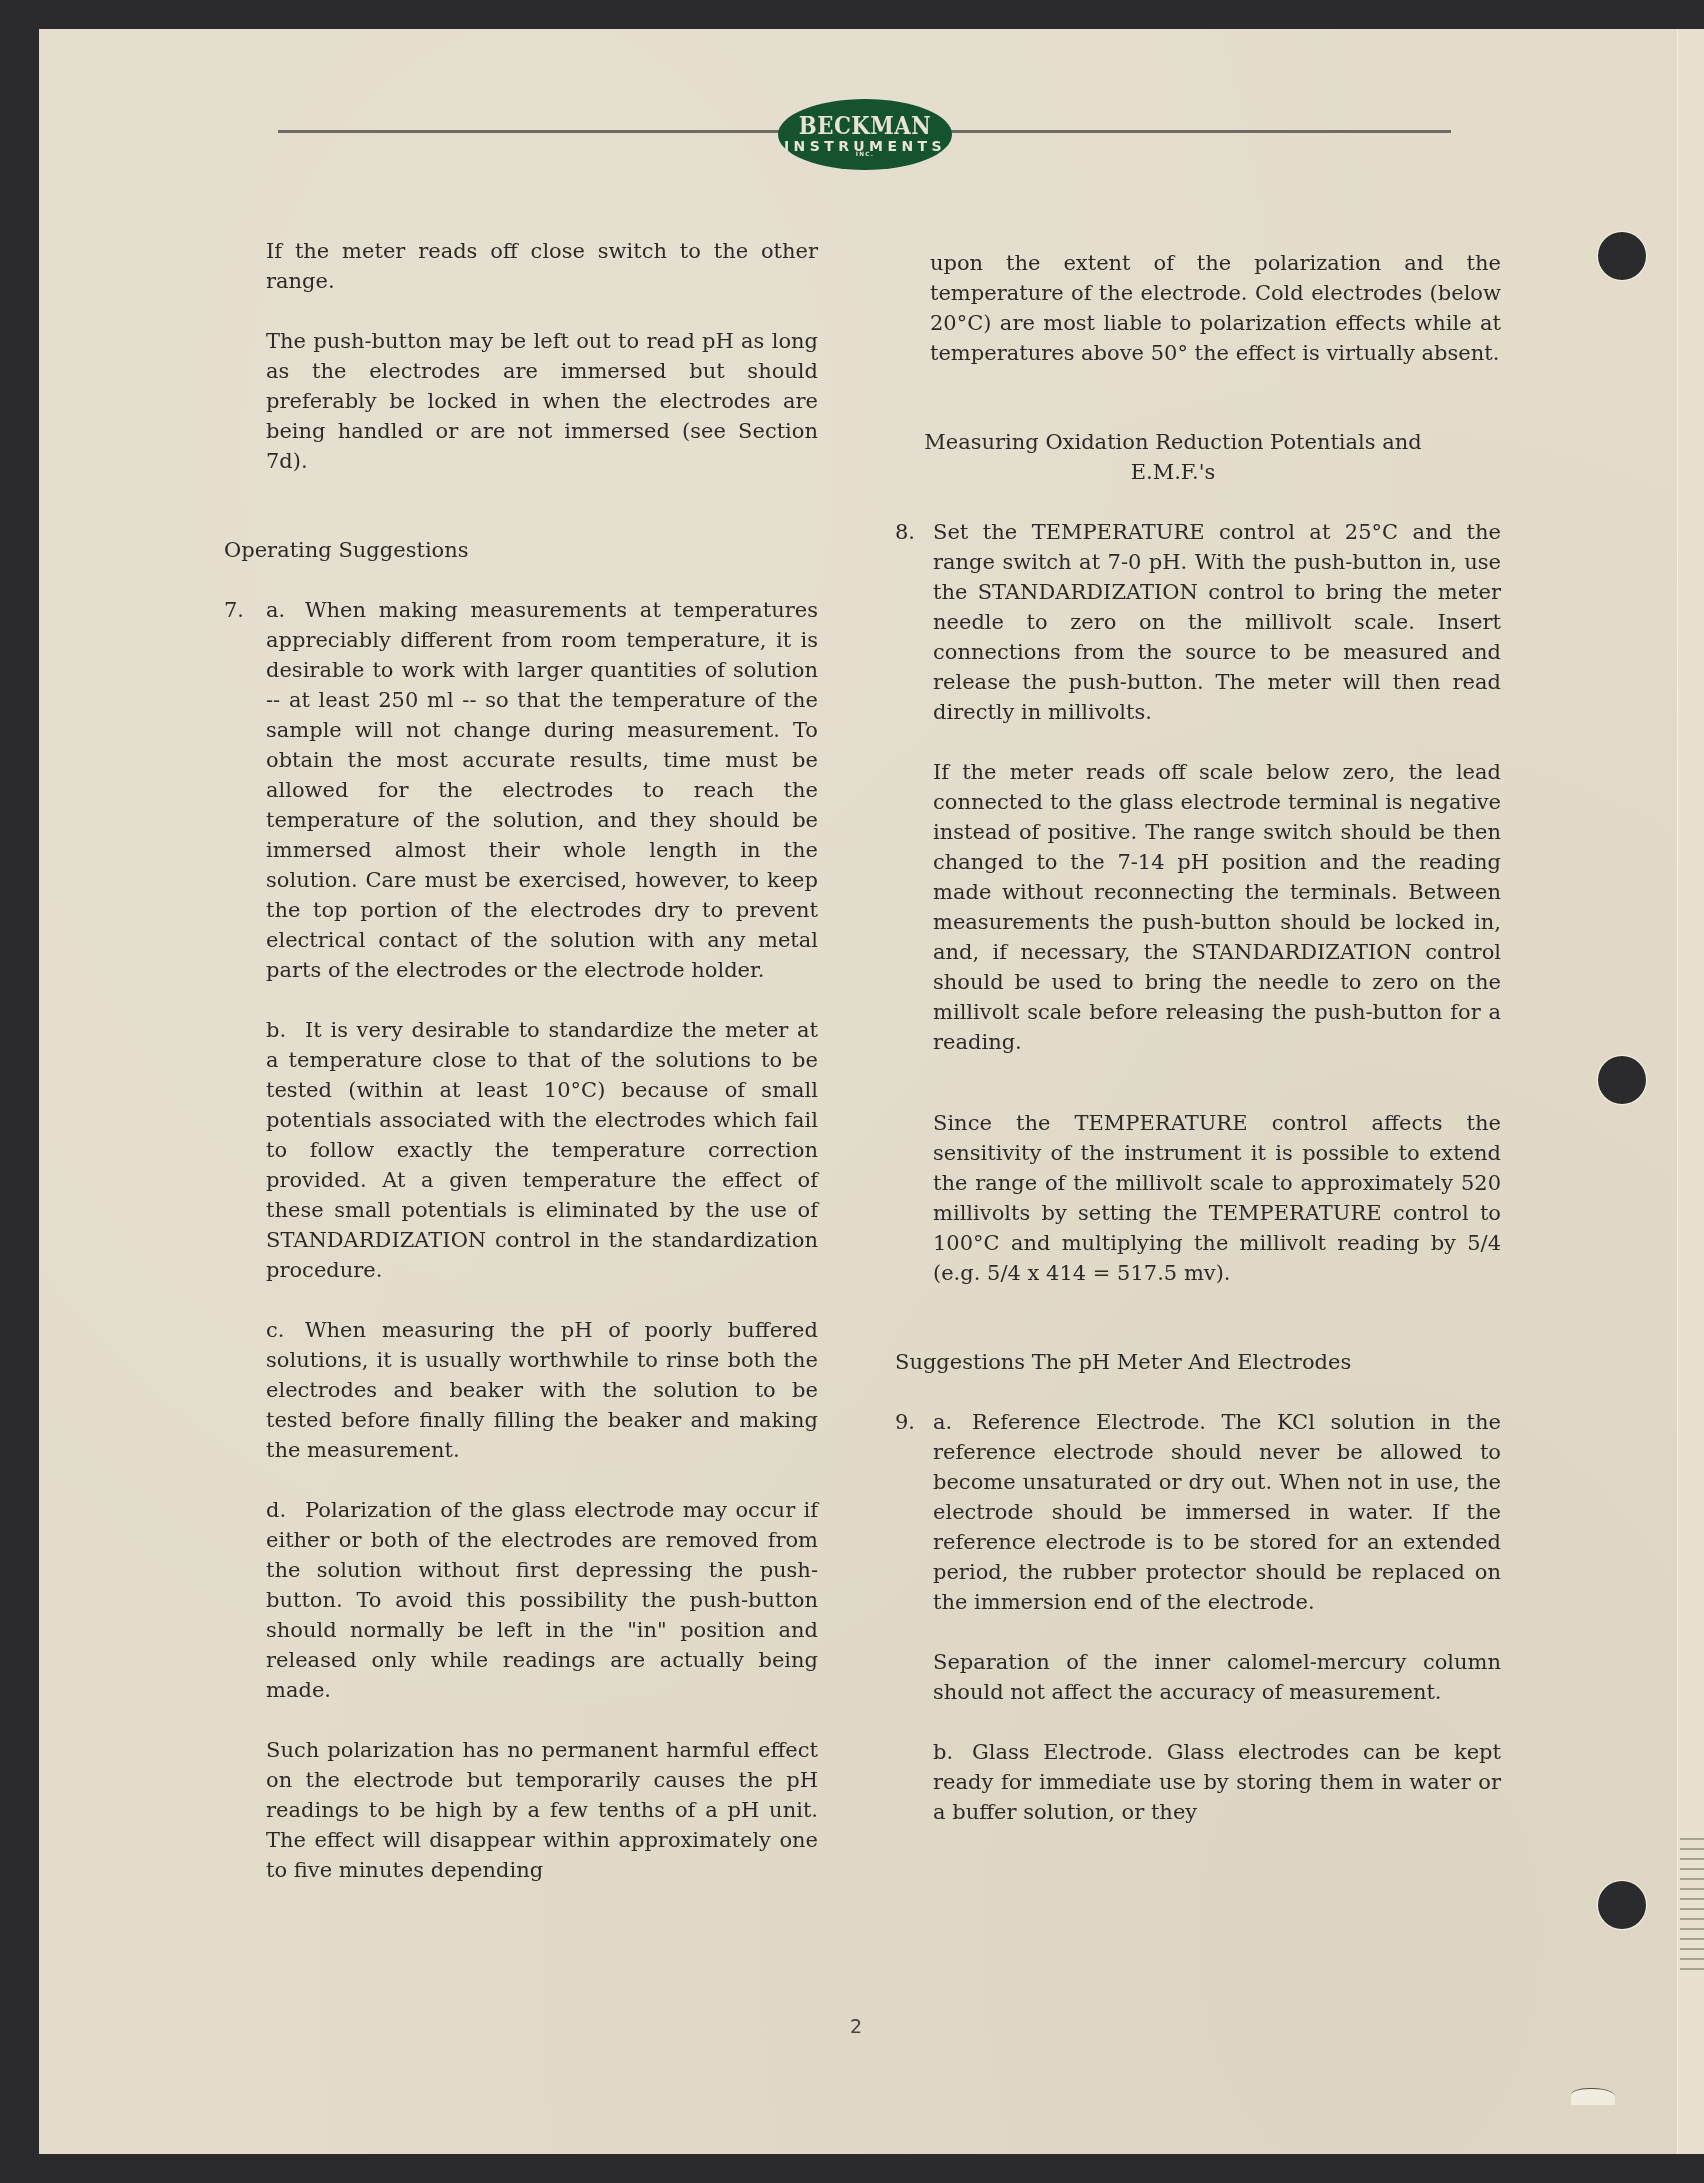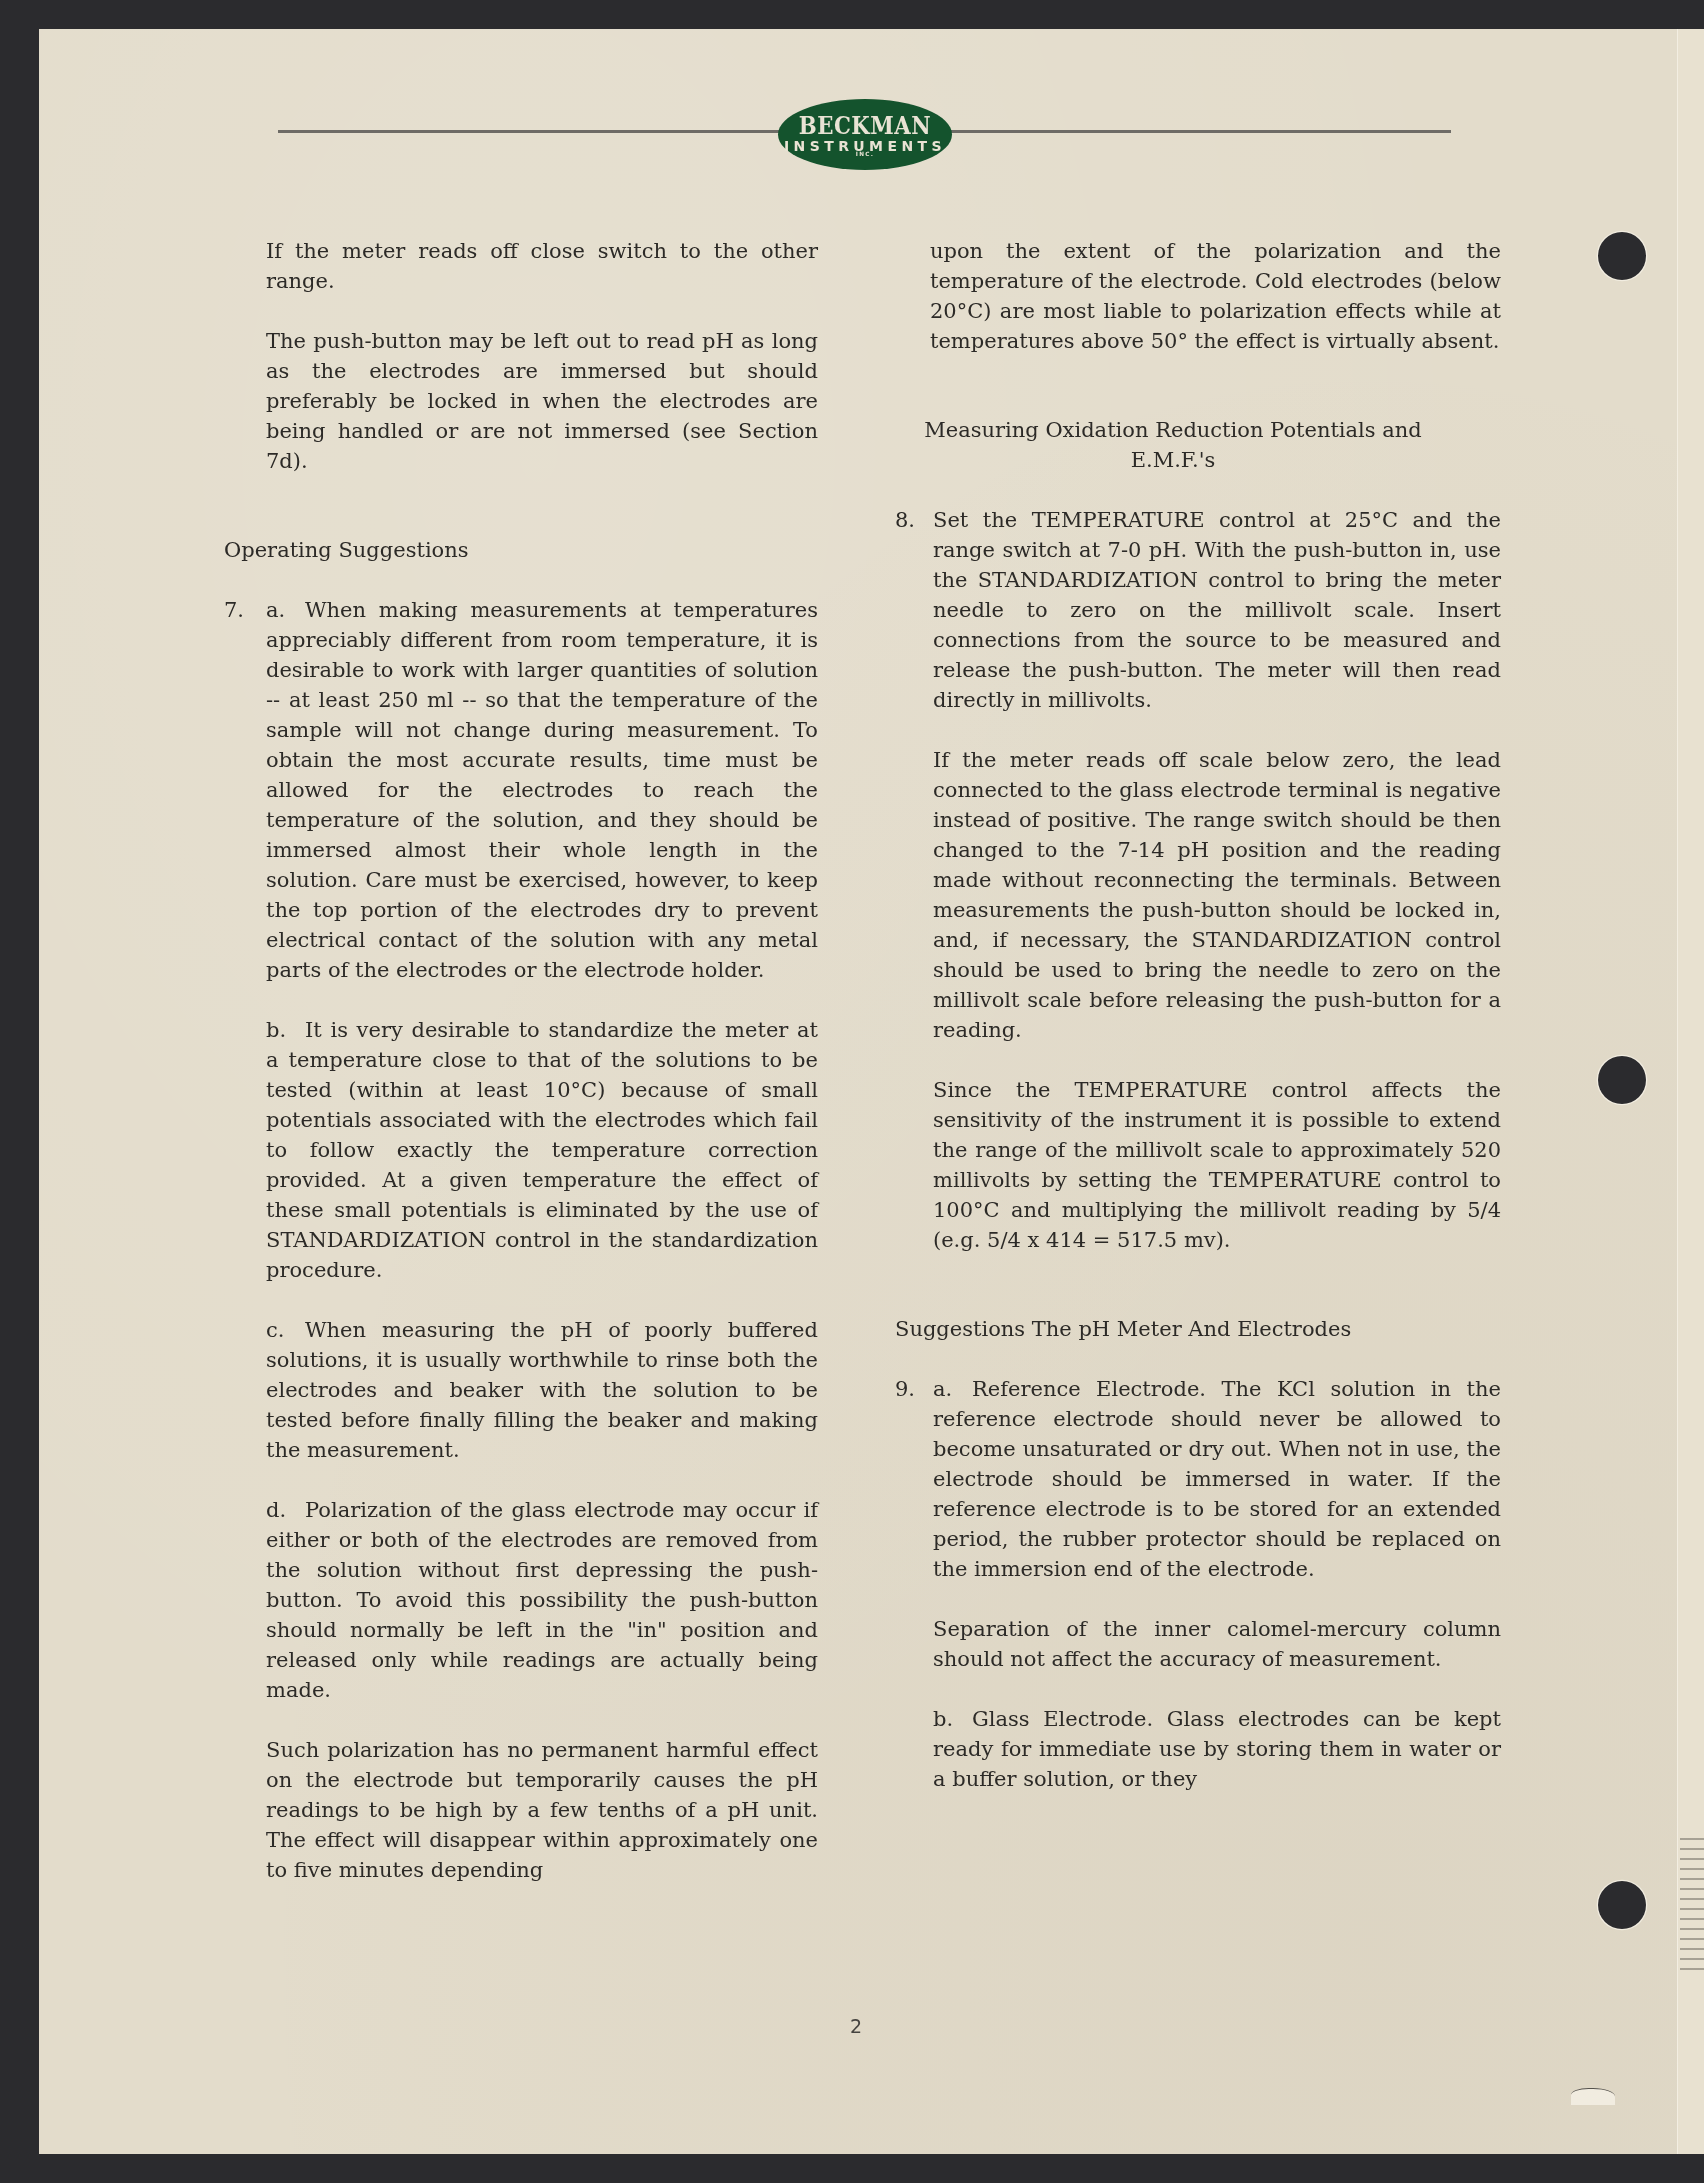--- a/index.html
+++ b/index.html
@@ -134,32 +134,32 @@
   </div>
   <div class="gap-s"></div>
   <div class="item">
     <span class="sub">d.</span><span>Polarization of the glass electrode may occur if either or both of the electrodes are removed from the solution without first depressing the push-button. To avoid this possibility the push-button should normally be left in the "in" position and released only while readings are actually being made.</span>
   </div>
   <div class="gap-s"></div>
   <p class="para">Such polarization has no permanent harmful effect on the electrode but temporarily causes the pH readings to be high by a few tenths of a pH unit. The effect will disappear within approximately one to five minutes depending</p>
 </div>
 
 <div class="col right">
-  <p class="para" style="padding-left:35px;">upon the extent of the polarization and the temperature of the electrode. Cold electrodes (below 20°C) are most liable to polarization effects while at temperatures above 50° the effect is virtually absent.</p>
+  <p class="para" style="padding-left:35px;margin-top:12px;">upon the extent of the polarization and the temperature of the electrode. Cold electrodes (below 20°C) are most liable to polarization effects while at temperatures above 50° the effect is virtually absent.</p>
   <div class="gap-l"></div>
   <p class="heading" style="width:556px;text-align:center;">Measuring Oxidation Reduction Potentials and E.M.F.'s</p>
   <div class="gap-s"></div>
   <div class="item" style="padding-left:38px;">
     <span class="num">8.</span>
     <span>Set the TEMPERATURE control at 25°C and the range switch at 7-0 pH. With the push-button in, use the STANDARDIZATION control to bring the meter needle to zero on the millivolt scale. Insert connections from the source to be measured and release the push-button. The meter will then read directly in millivolts.</span>
   </div>
   <div class="gap-s"></div>
   <p class="para" style="padding-left:38px;">If the meter reads off scale below zero, the lead connected to the glass electrode terminal is negative instead of positive. The range switch should be then changed to the 7-14 pH position and the reading made without reconnecting the terminals. Between measurements the push-button should be locked in, and, if necessary, the STANDARDIZATION control should be used to bring the needle to zero on the millivolt scale before releasing the push-button for a reading.</p>
   <div class="gap-s"></div>
-  <p class="para" style="padding-left:38px;">Since the TEMPERATURE control affects the sensitivity of the instrument it is possible to extend the range of the millivolt scale to approximately 520 millivolts by setting the TEMPERATURE control to 100°C and multiplying the millivolt reading by 5/4 (e.g. 5/4 x 414 = 517.5 mv).</p>
+  <p class="para" style="padding-left:38px;margin-top:21px;">Since the TEMPERATURE control affects the sensitivity of the instrument it is possible to extend the range of the millivolt scale to approximately 520 millivolts by setting the TEMPERATURE control to 100°C and multiplying the millivolt reading by 5/4 (e.g. 5/4 x 414 = 517.5 mv).</p>
   <div class="gap-l"></div>
   <p class="heading">Suggestions The pH Meter And Electrodes</p>
   <div class="gap-s"></div>
   <div class="item" style="padding-left:38px;">
     <span class="num">9.</span>
     <span class="sub">a.</span><span>Reference Electrode. The KCl solution in the reference electrode should never be allowed to become unsaturated or dry out. When not in use, the electrode should be immersed in water. If the reference electrode is to be stored for an extended period, the rubber protector should be replaced on the immersion end of the electrode.</span>
   </div>
   <div class="gap-s"></div>
   <p class="para" style="padding-left:38px;">Separation of the inner calomel-mercury column should not affect the accuracy of measurement.</p>
   <div class="gap-s"></div>

